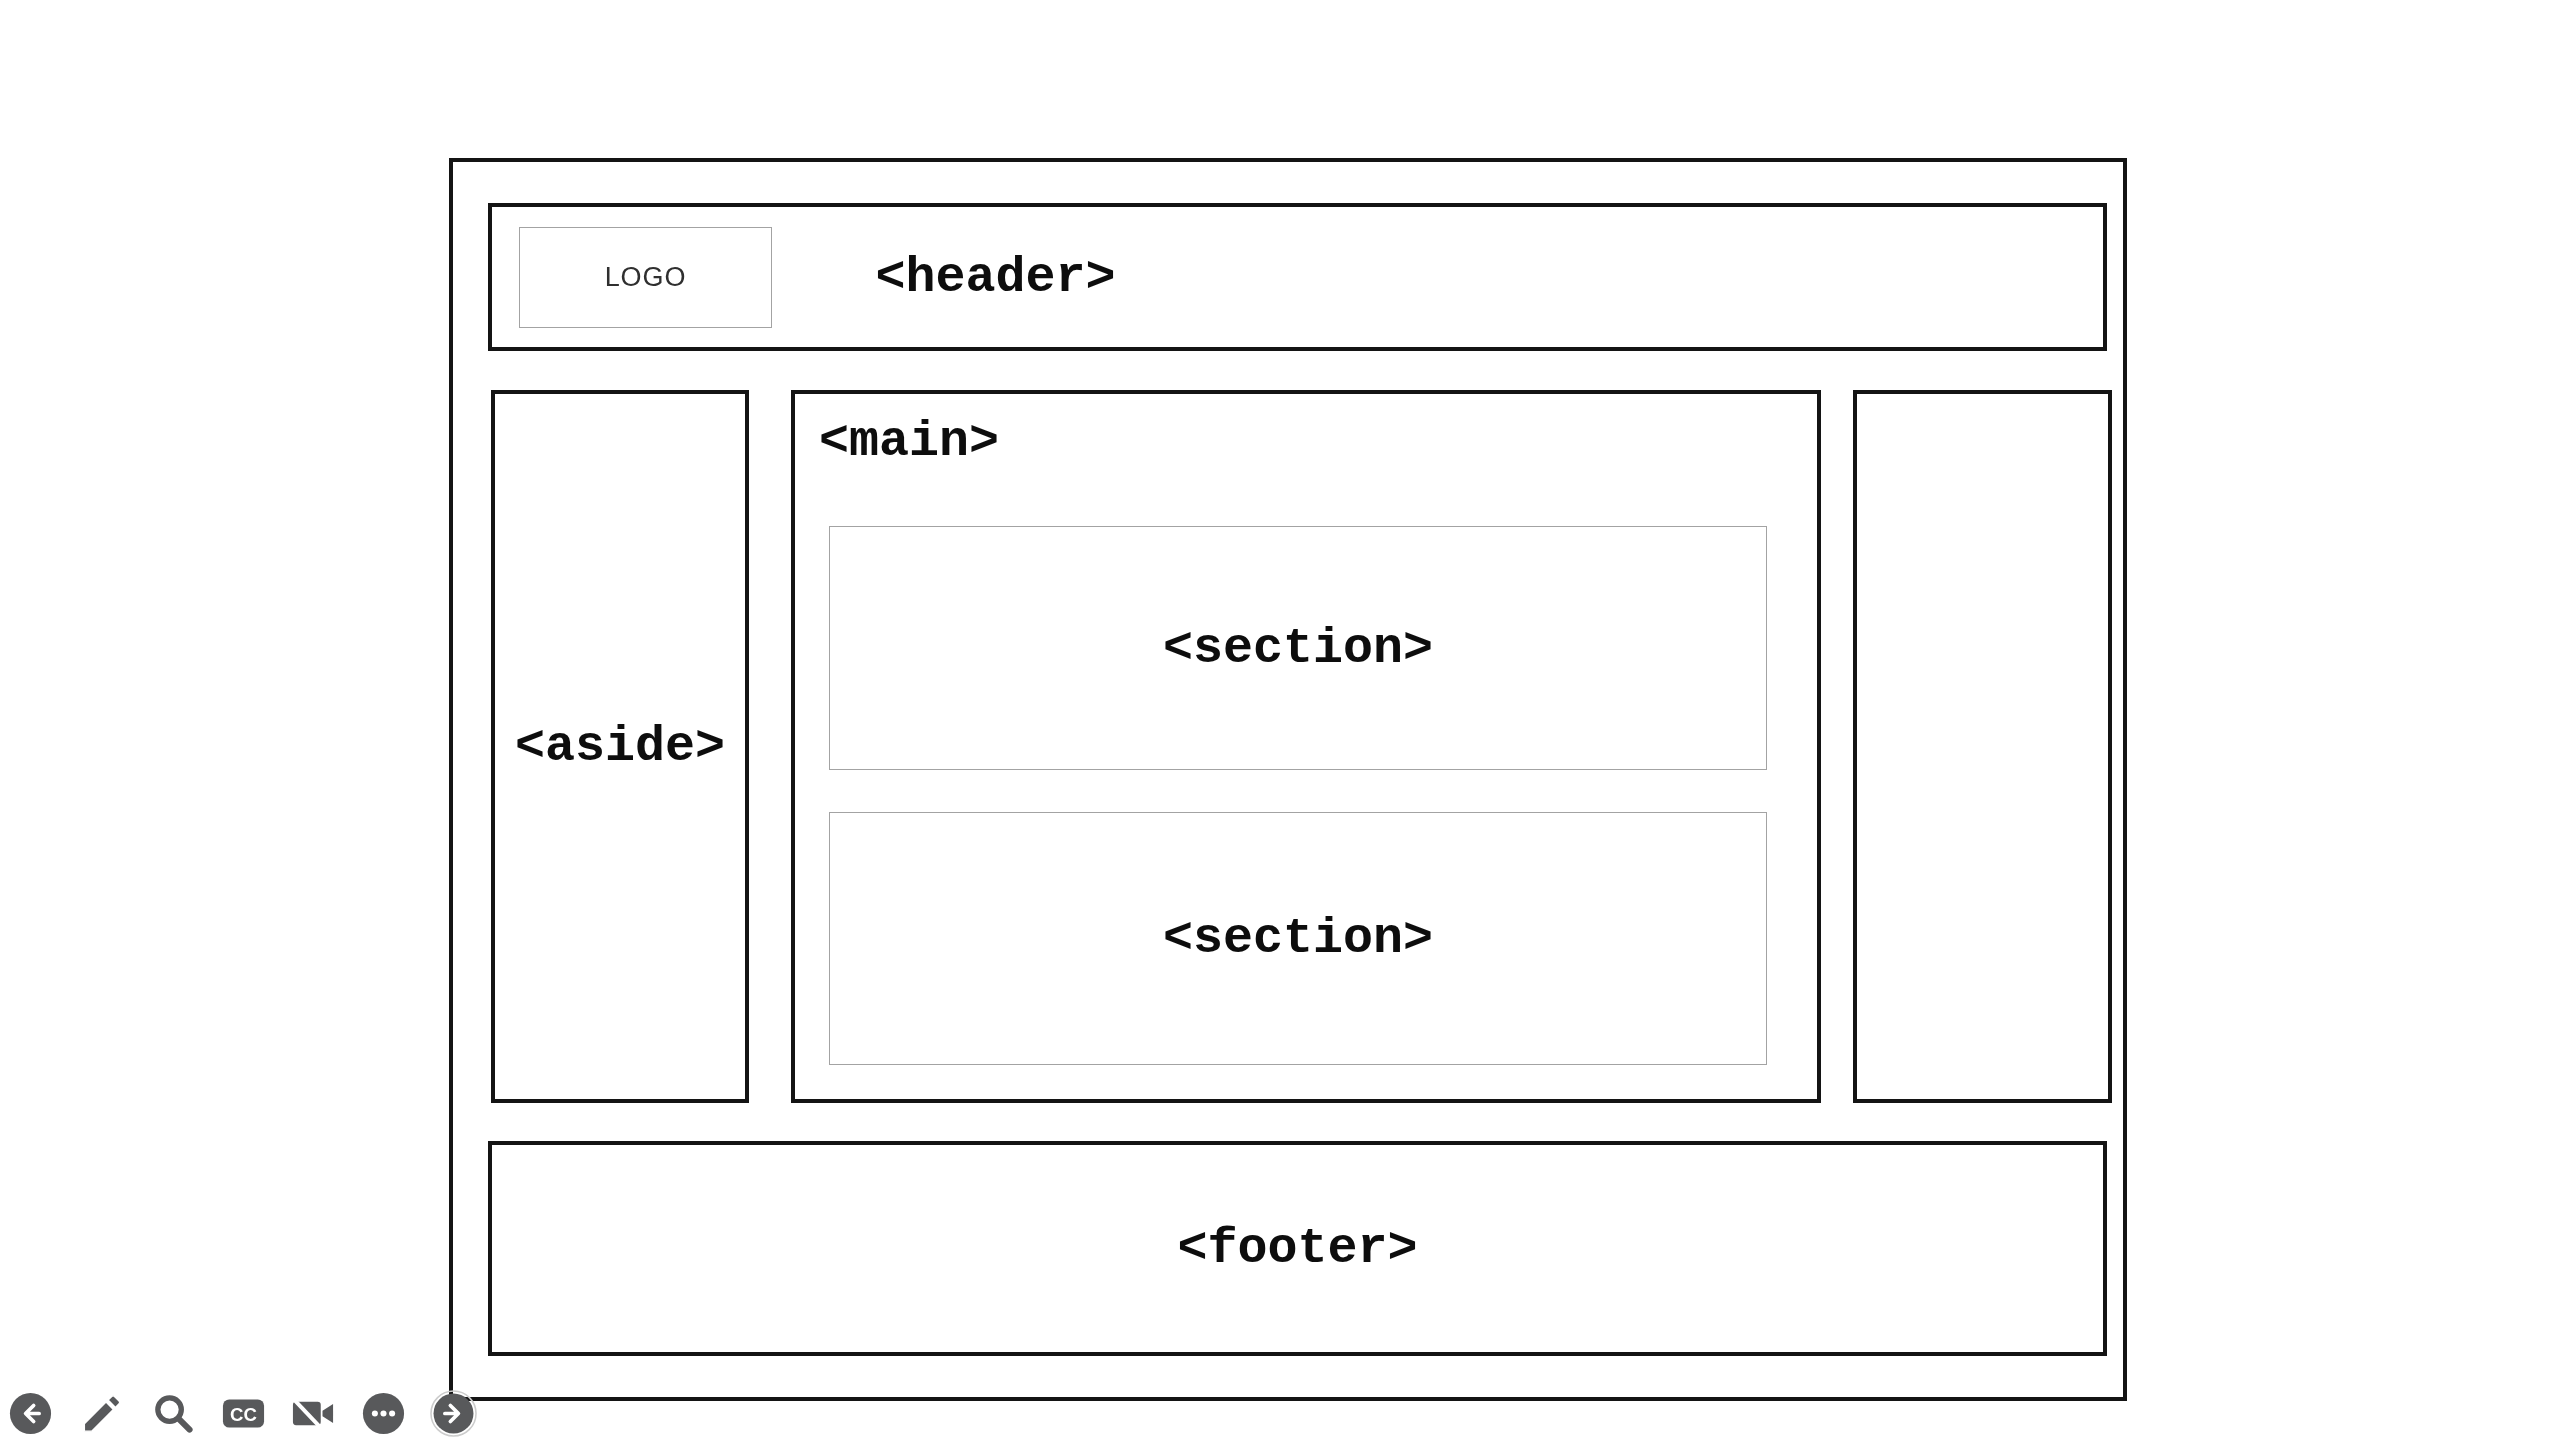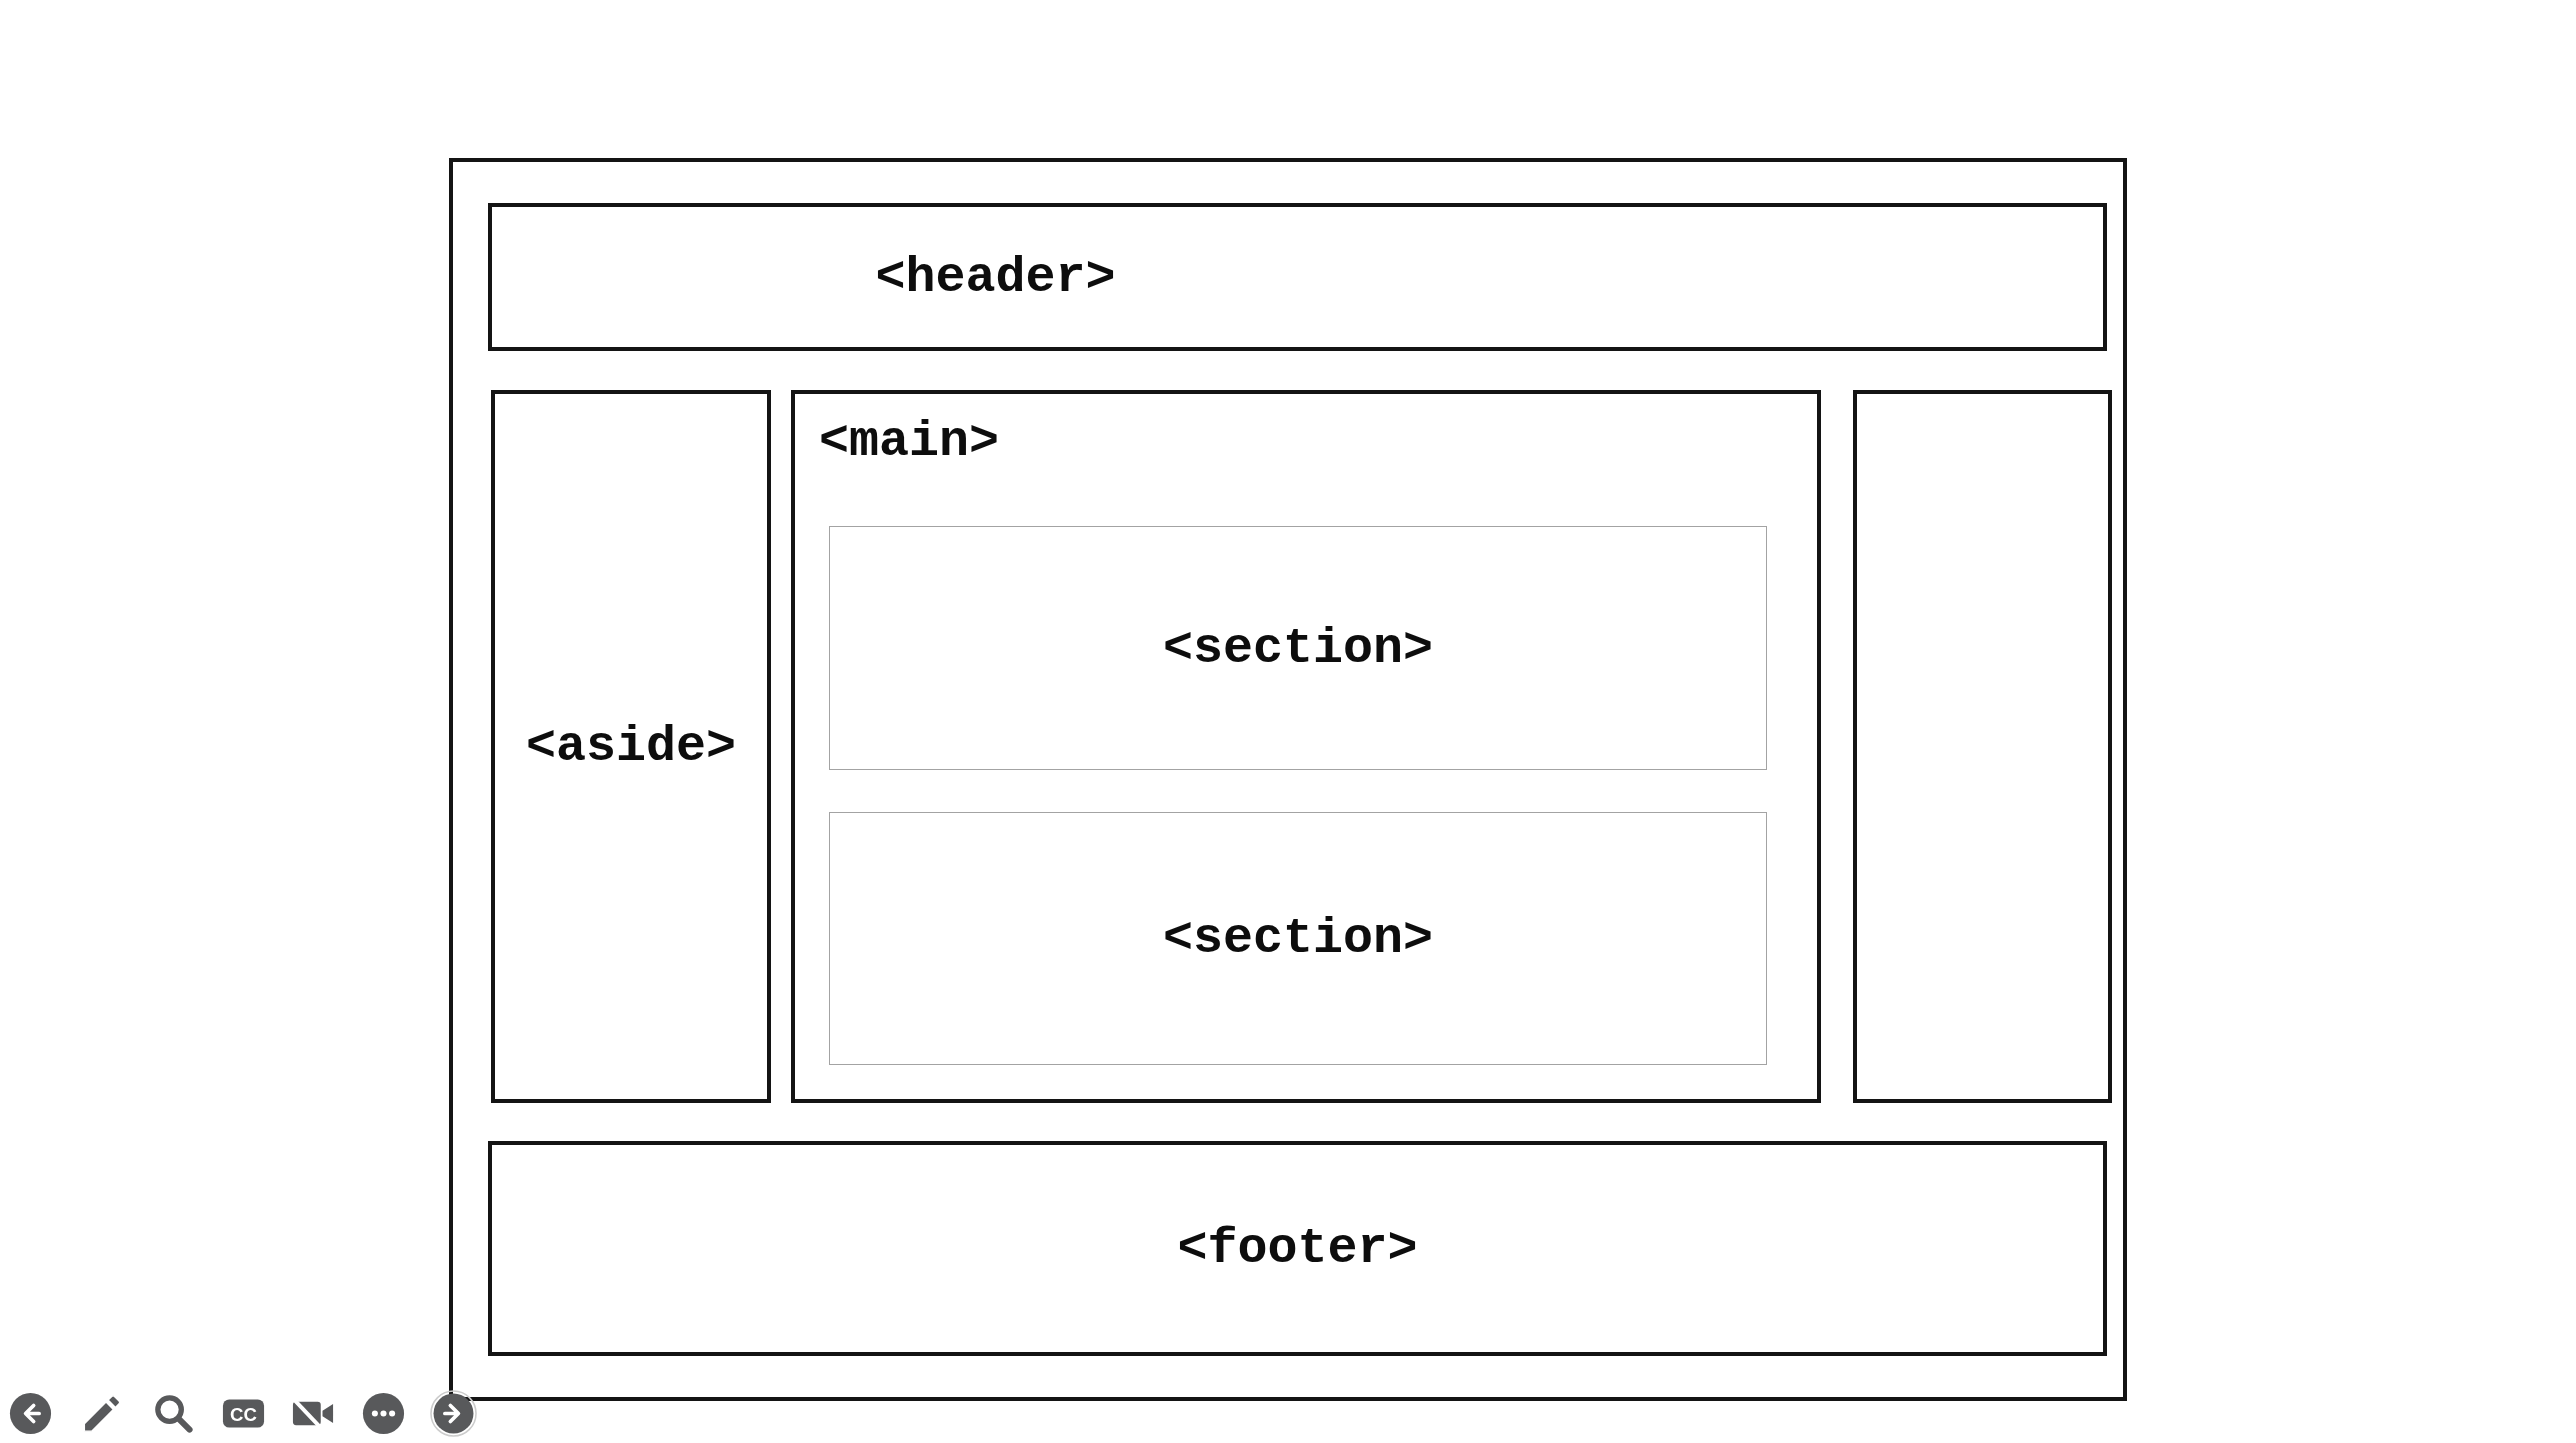--- a/index.html
+++ b/index.html
@@ -17,21 +17,21 @@
 
   .tag-label{font-family:Liberation Mono, monospace;font-weight:bold;
              color:#0d0d0d;font-size:50px;white-space:nowrap;}
 
   #outer-box       {left:449px; top:158px; width:1678px; height:1243px;}
   #header-box      {left:488px; top:203px; width:1619px; height:148px;}
   #logo-box        {left:519px; top:227px; width:253px;  height:101px;}
   #header-label-wrap{position:absolute;left:772px; top:227px; width:447px; height:101px;
                      display:flex;align-items:center;justify-content:center;}
   #nav-box         {left:1308px;top:227px; width:762px;  height:101px;}
-  #aside-left-box  {left:491px; top:390px; width:280px;  height:713px;}
+  #aside-left-box  {left:491px; top:390px; width:258px;  height:713px;}
   #main-box        {left:791px; top:390px; width:1030px; height:713px;}
   #main-label-wrap {position:absolute;left:819px;top:413px;}
   #section1-box    {left:829px; top:526px; width:938px; height:244px;}
   #section2-box    {left:829px; top:812px; width:938px; height:253px;}
   #aside-right-box {left:1853px;top:390px; width:259px;  height:713px;}
   #footer-box      {left:488px; top:1141px;width:1619px; height:215px;}
 
   .logo-text{font-size:27px;color:#2f2f2f;letter-spacing:0.9px;}
 
   
@@ -41,20 +41,23 @@
 </style>
 </head>
 <body>
 
 <div id="page">
 
 
   <div class="box-thick" id="outer-box"></div>
 
   <div class="box-thick" id="header-box"></div>
+  <div class="box-thin" id="logo-box">
+    <div class="center-label logo-text">LOGO</div>
+  </div>
   <div id="header-label-wrap">
     <span class="tag-label">&lt;header&gt;</span>
   </div>
 
   <div class="box-thick" id="aside-left-box">
     <div class="center-label">
         <span class="tag-label">&lt;aside&gt;</span>
       </div>
   </div>
 

